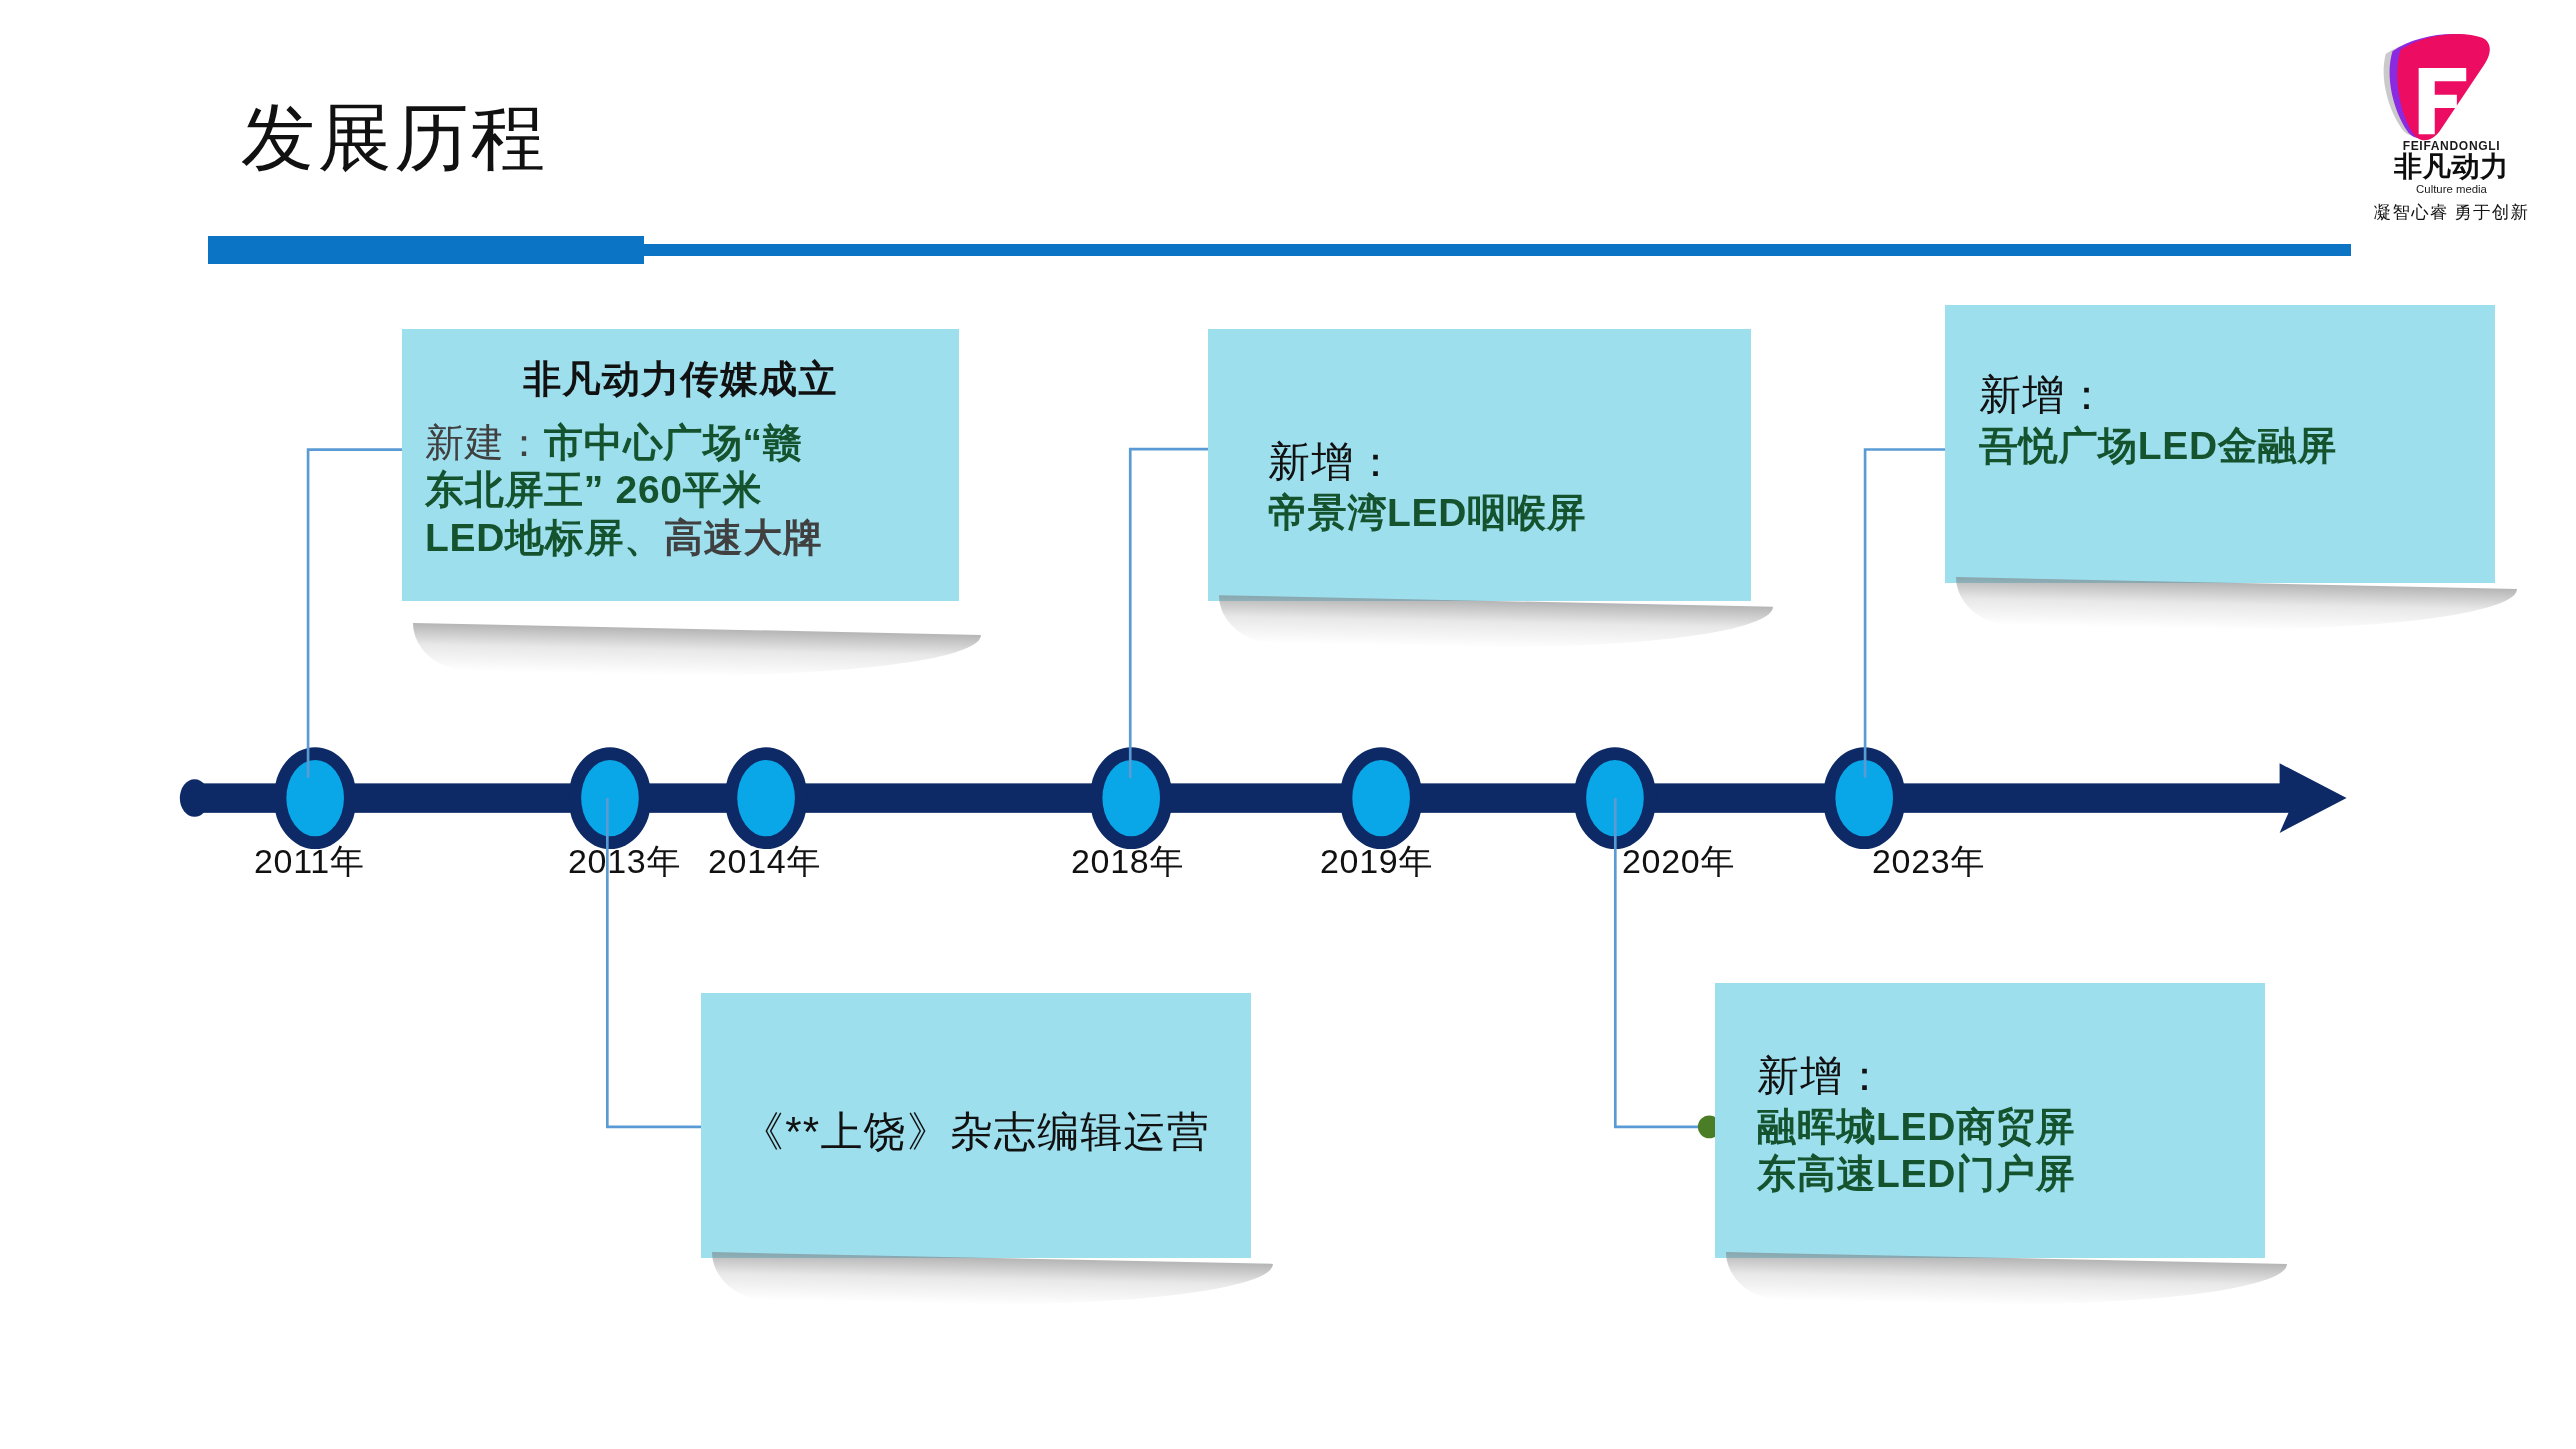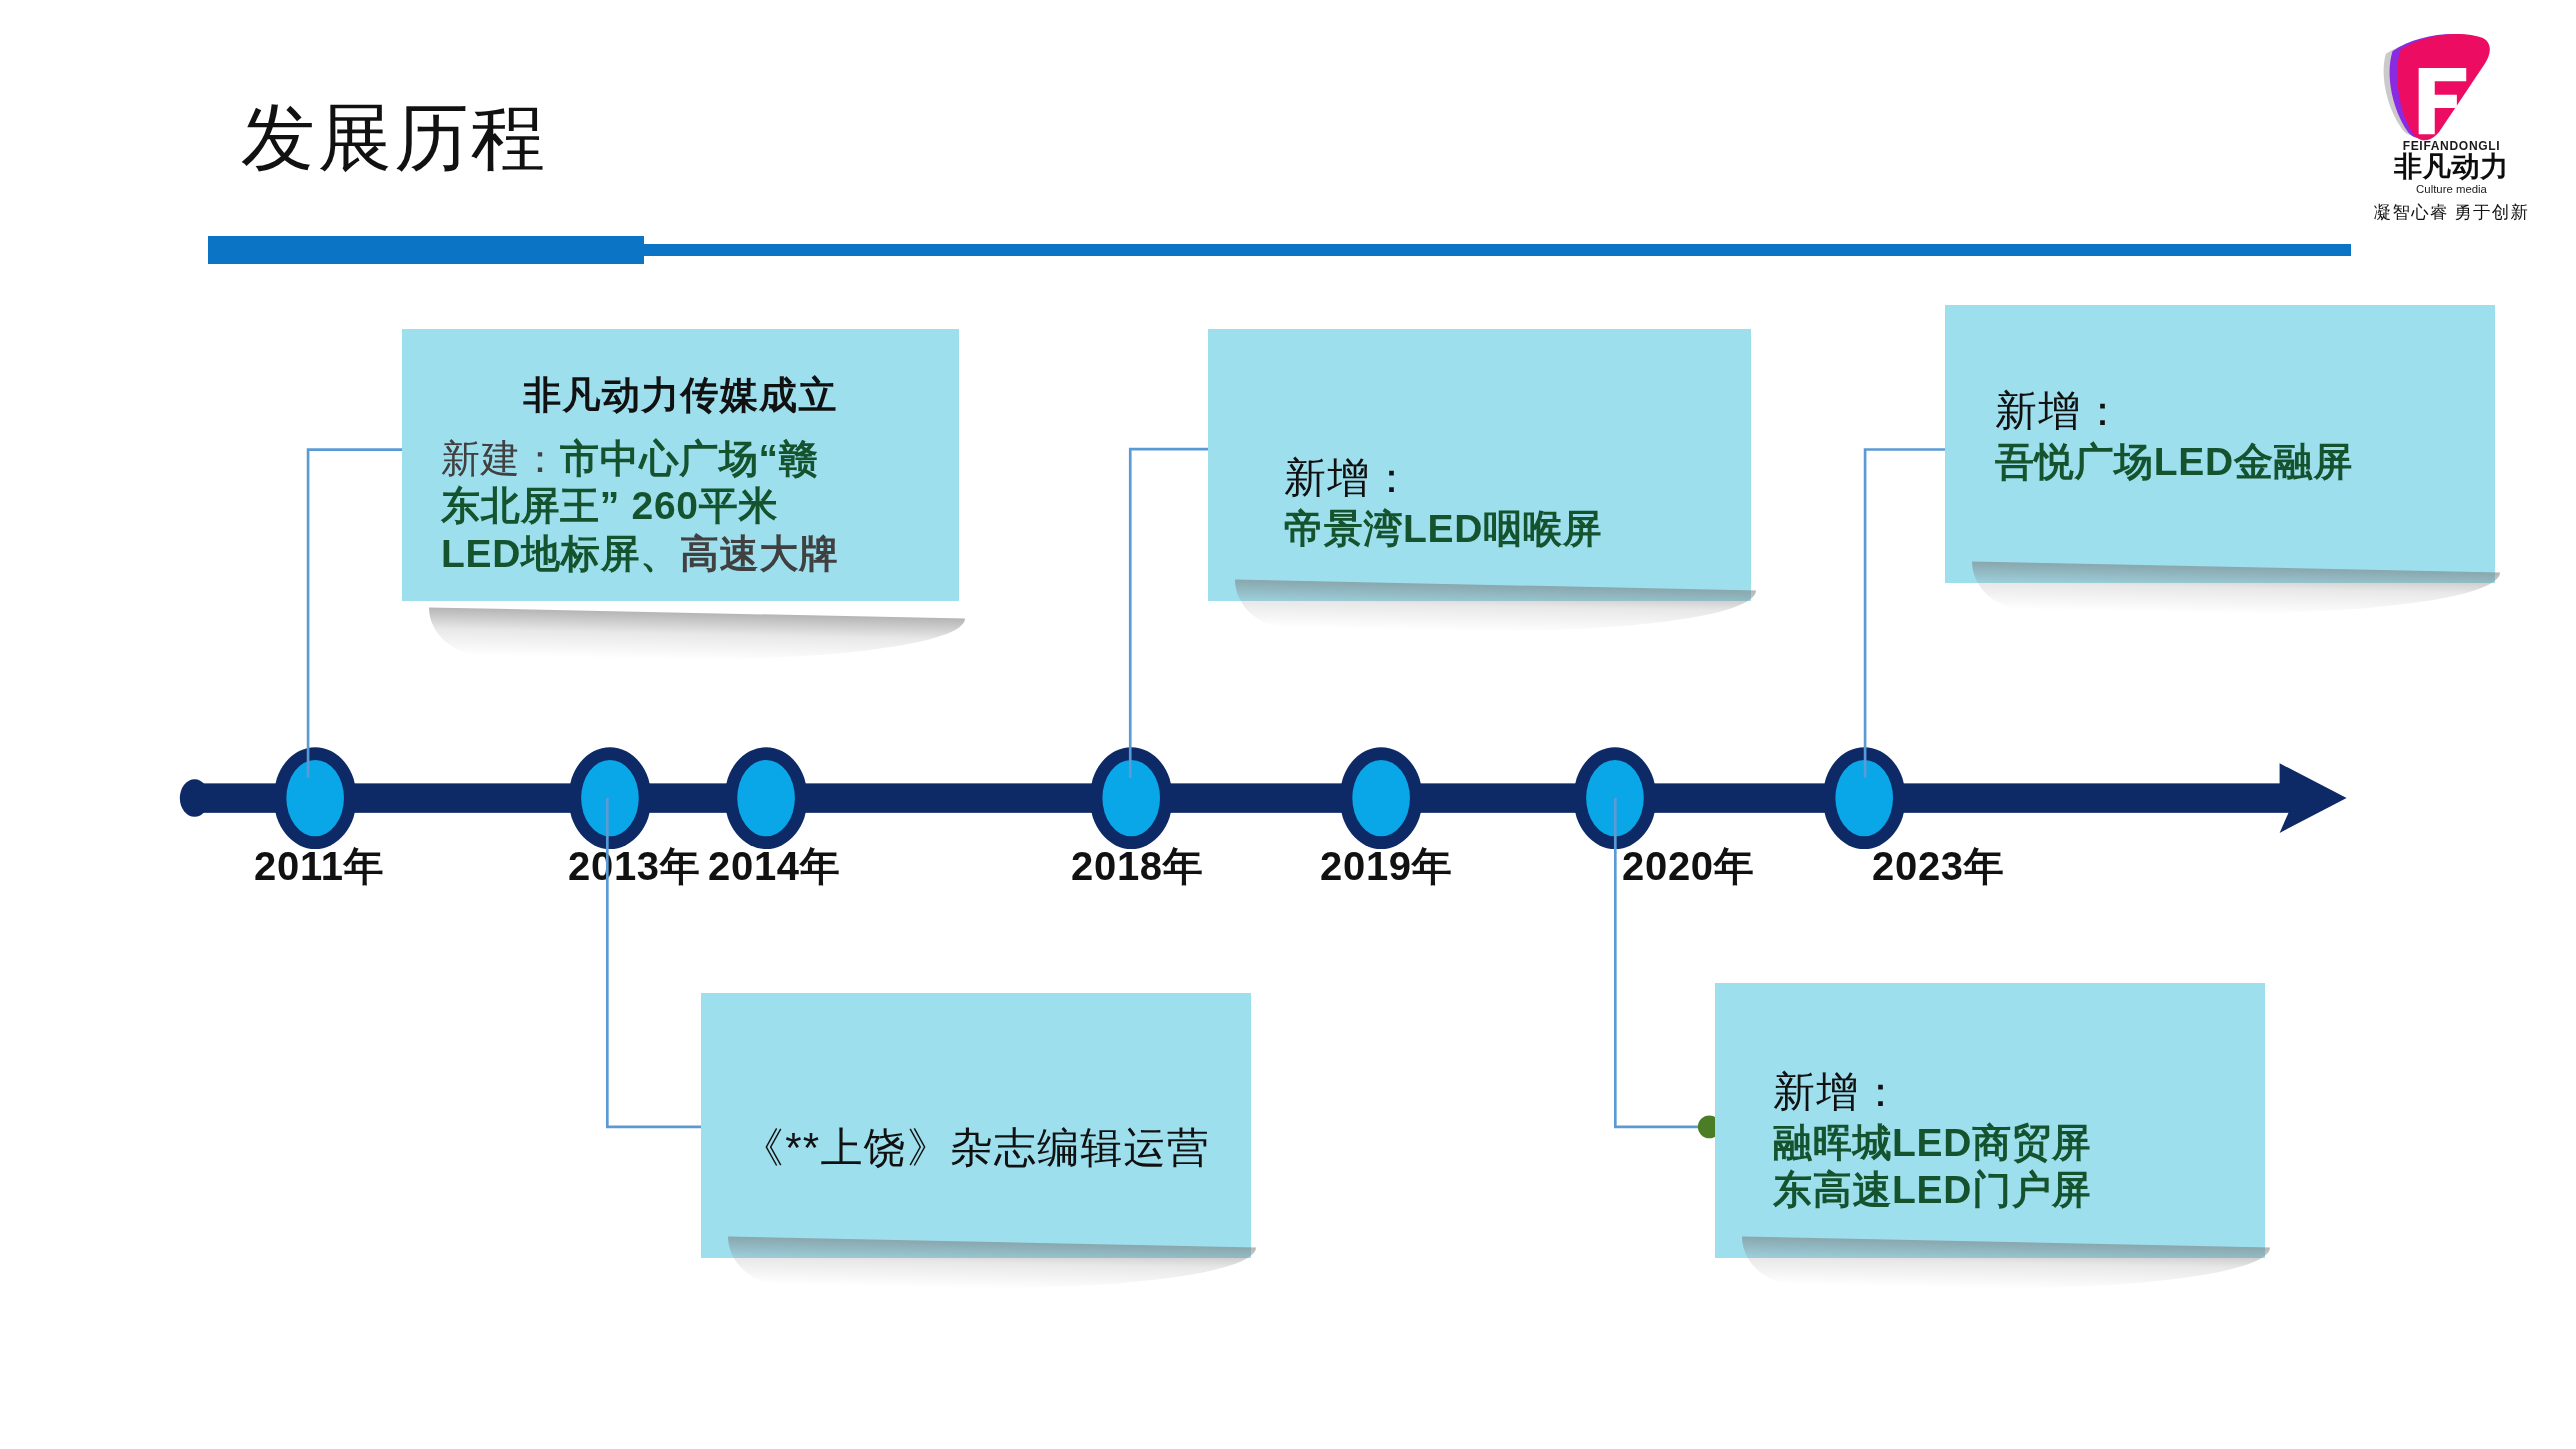--- a/index.html
+++ b/index.html
@@ -25,32 +25,32 @@
 
   
   .logo{position:absolute;left:2351px;top:12px;width:201px;height:215px;}
   .logo svg{display:block;}
 
   
   .axis-wrap{position:absolute;left:0;top:711px;width:2576px;height:201px;}
   .axis-wrap svg{display:block;}
 
   .year-label{
-    position:absolute;font-size:40px;color:#111111;font-weight:700;
+    position:absolute;font-size:34px;color:#111111;font-weight:400;
     white-space:nowrap;letter-spacing:0.7px;
   }
 
   
   .connector{position:absolute;}
   .connector svg{display:block;overflow:visible;}
 
   
   .card{
     position:absolute;background:#9edfee;box-sizing:border-box;
-    padding:16px;overflow:visible;
+    padding:0;overflow:visible;
   }
   .card-inner{position:relative;width:100%;height:100%;}
   .card-shadow{
     position:absolute;left:10.7px;top:100%;width:102%;height:47px;
     background:linear-gradient(180deg,rgba(120,120,120,.55) 0%,rgba(150,150,150,.22) 45%,rgba(255,255,255,0) 100%);
     border-radius:0 0 60% 10%/0 0 100% 100%;
     transform:skewY(1.2deg);
     pointer-events:none;
   }
   .card-title{

